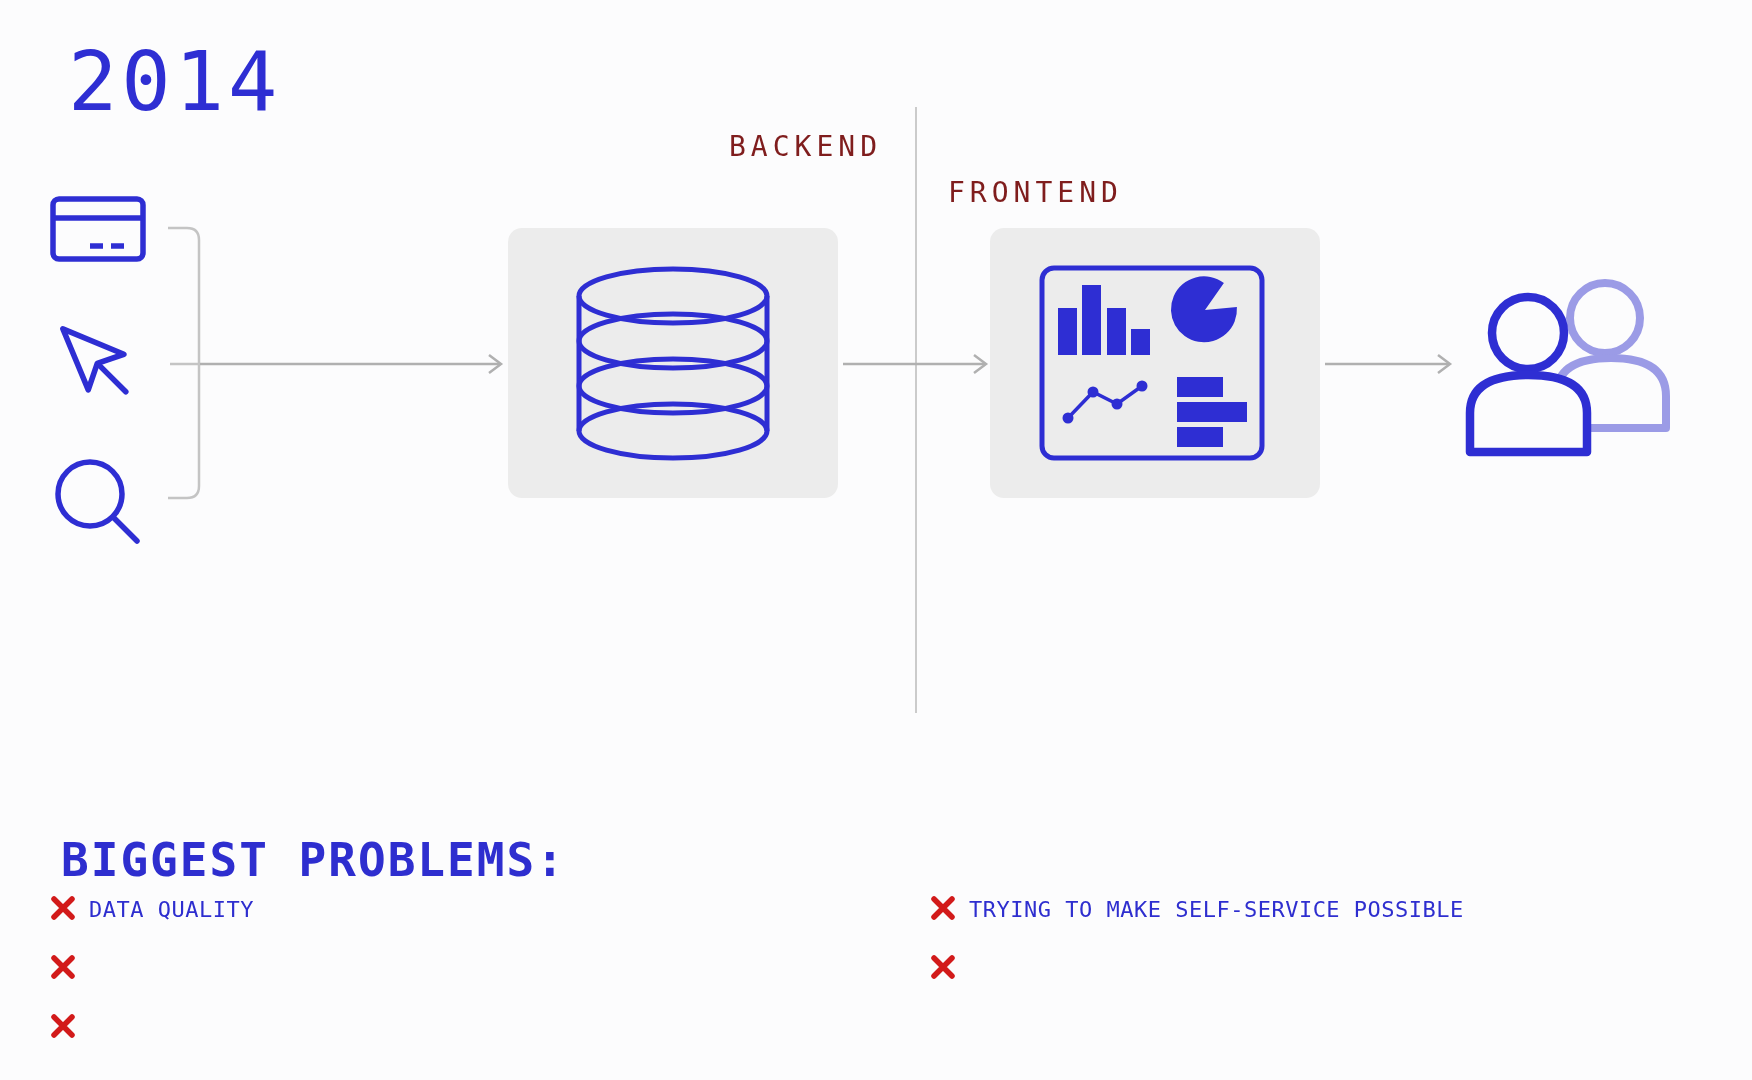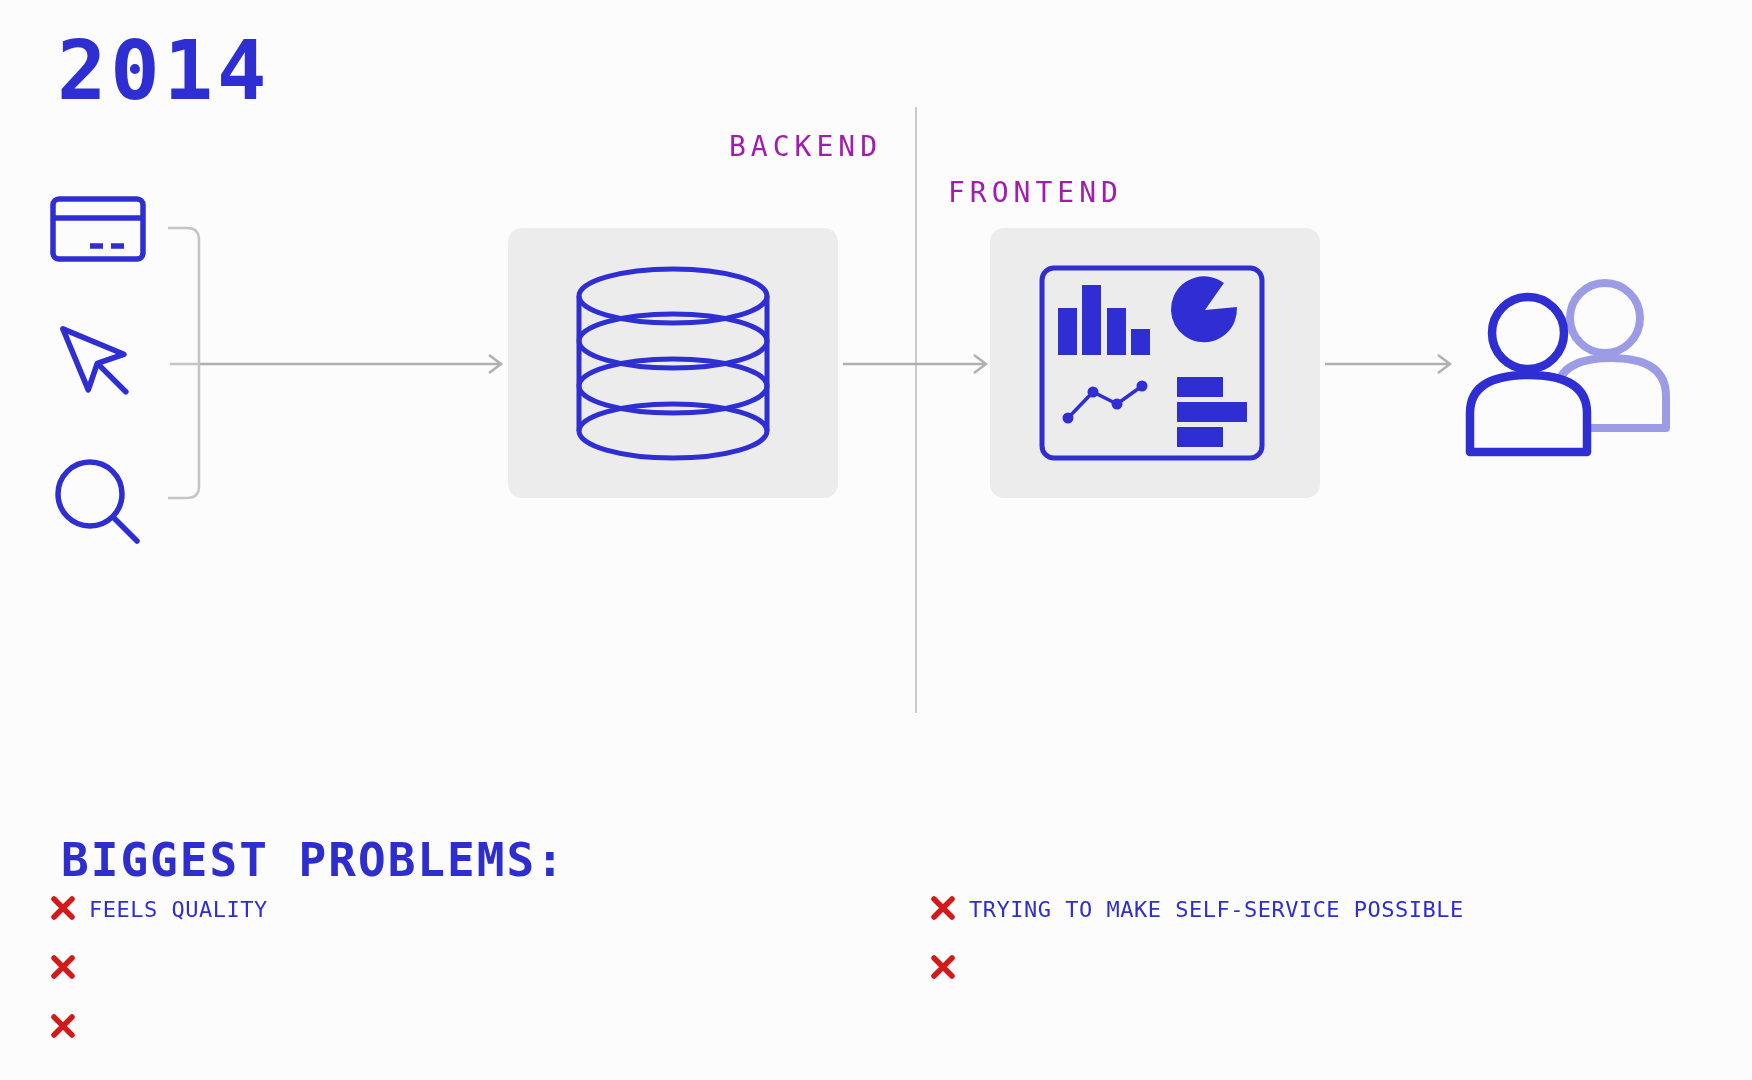--- a/index.html
+++ b/index.html
@@ -2,26 +2,26 @@
 <html><head>
 <meta charset="utf-8">
 <style>
   html,body { margin:0; padding:0; background:#fcfcfd; }
   .stage {
     position:relative; width:1752px; height:1080px; overflow:hidden;
     background:#fcfcfd;
     font-family:"DejaVu Sans Mono","Liberation Mono",monospace;
   }
   .year-title {
-    position:absolute; left:52px; top:18px; margin:5px;
-    font-size:82px; font-weight:bold; letter-spacing:4px; color:#2E2ED3;text-align:right;
+    position:absolute; left:52px; top:18px; margin:16px;
+    font-size:82px; font-weight:normal; letter-spacing:4px; color:#2E2ED3;text-align:right;
   }
   .zone-label {
     position:absolute; top:130px; font-size:28px; letter-spacing:5px;
-    color:#a21caf; white-space:nowrap;
+    color:#7f1d1d; white-space:nowrap;
   }
   .zone-label.backend { right:870px; }
   .zone-label.frontend { left:948px;margin-top:46px; }
   .overlay { position:absolute; left:0; top:0; width:1752px; height:1080px; pointer-events:none; }
   .stage-box {
     position:absolute; width:330px; height:270px; top:228px;
     background:#ECECEC; border-radius:14px;
   }
   .stage-box.db { left:508px; }
   .stage-box.dash { left:990px; }
@@ -135,21 +135,21 @@
   </svg>
 
   <section class="problems">
     <h2 class="problems-heading">BIGGEST PROBLEMS:</h2>
 
     <div class="problem-col left">
 
         <div class="problem">
           <span class="x-icon"><svg width="26" height="26" viewBox="0 0 26 26">
               <path d="M4,4 L22,22 M22,4 L4,22" stroke="#D21A1A" stroke-width="5.5" stroke-linecap="round" fill="none"></path>
-            </svg></span><span>FEELS QUALITY</span>
+            </svg></span><span>DATA QUALITY</span>
         </div>
 
         <div class="problem">
           <span class="x-icon"><svg width="26" height="26" viewBox="0 0 26 26">
               <path d="M4,4 L22,22 M22,4 L4,22" stroke="#D21A1A" stroke-width="5.5" stroke-linecap="round" fill="none"></path>
             </svg></span>
         </div>
 
         <div class="problem">
           <span class="x-icon"><svg width="26" height="26" viewBox="0 0 26 26">

